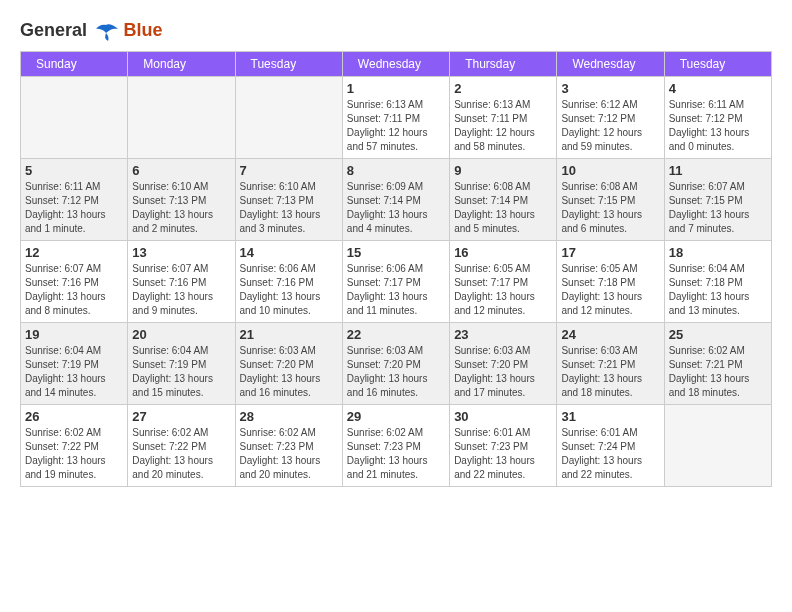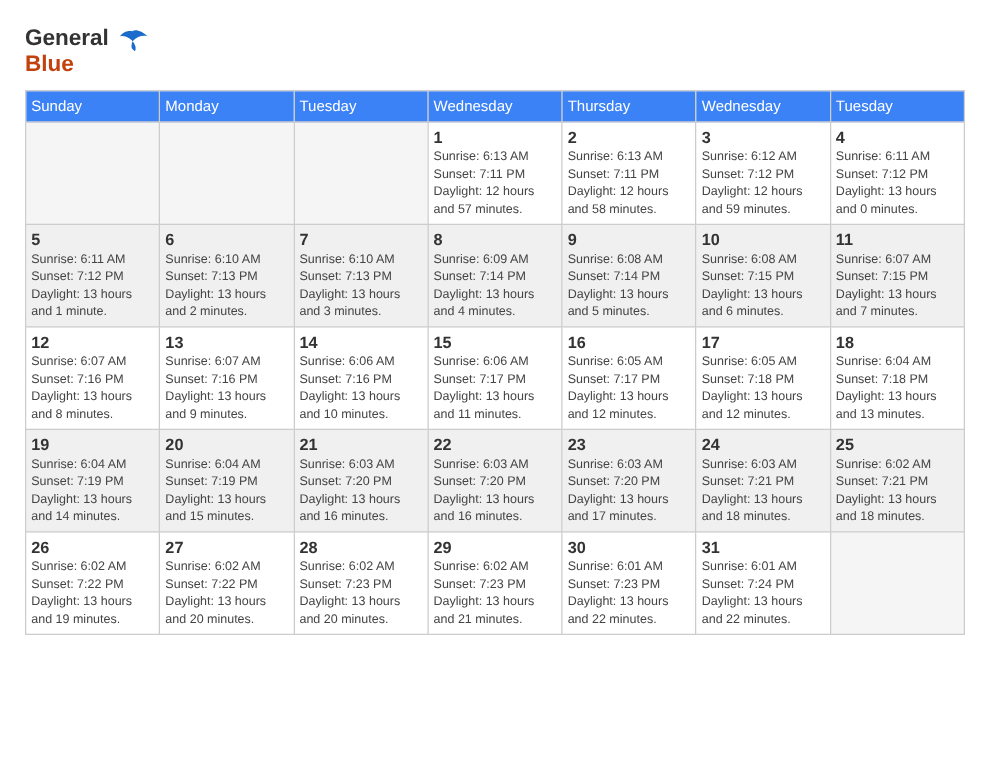--- a/index.html
+++ b/index.html
@@ -11,21 +11,21 @@
       padding: 20px;
     }
     .header {
       display: flex;
       justify-content: space-between;
       align-items: flex-start;
       margin-bottom: 10px;
     }
     .logo {
       display: flex;
-      flex-direction: column;
+      flex-direction: row;
       align-items: flex-start;
     }
     .logo-row {
       display: flex;
       align-items: center;
     }
     .title-block {
       text-align: right;
     }
     .month-title {
@@ -36,23 +36,23 @@
     .location {
       font-size: 16px;
       color: #555;
     }
     .calendar {
       width: 100%;
       border-collapse: collapse;
       font-size: 10.5px;
     }
     .calendar th {
-      background-color: #3b82f6;
+      background-color: #8b5cf6;
       color: white;
-      padding: 5px 4px;
+      padding: 5px 15px;
       text-align: left;
       font-size: 12px;
       font-weight: normal;
       border: 1px solid #ccc;
     }
     .calendar td {
       border: 1px solid #ccc;
       vertical-align: top;
       padding: 4px 4px;
       width: 107px;

